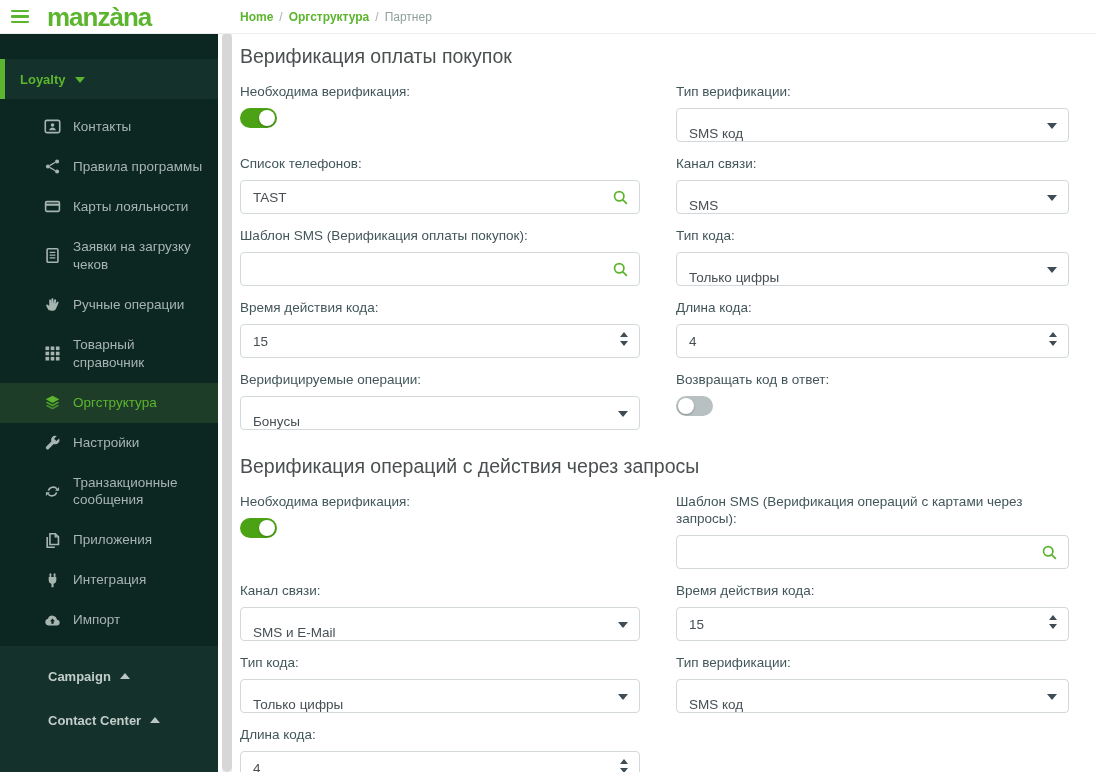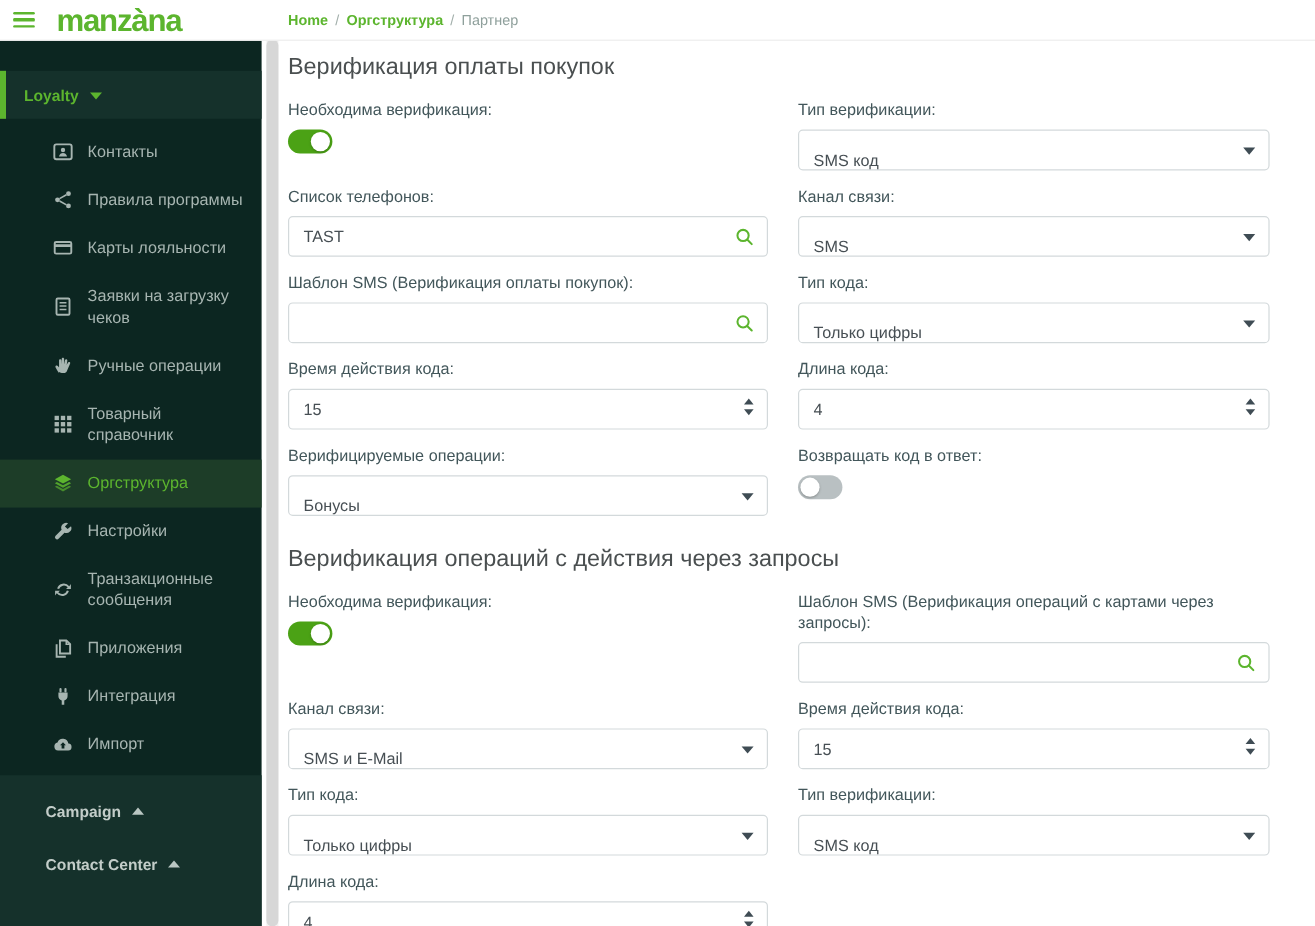--- a/index.html
+++ b/index.html
@@ -21,31 +21,31 @@
   .sidebar{position:absolute;left:0;top:33px;width:218px;height:739px;background:#0c2621;z-index:4;}
   .group-header{height:40px;display:flex;align-items:center;font-weight:bold;font-size:13px;cursor:pointer;background:#15312b;}
   .group-header.loyalty{margin-top:26px;border-left:5px solid #5cb52e;padding-left:15px;color:#5cb52e;}
   .caret-down{width:0;height:0;border-left:5px solid transparent;border-right:5px solid transparent;border-top:6px solid #5cb52e;margin-left:9px;margin-top:2px;}
   .caret-up{width:0;height:0;border-left:5px solid transparent;border-right:5px solid transparent;border-bottom:6px solid #b9c6c2;margin-left:9px;}
   .menu{margin-top:8px;}
   .menu-item{display:flex;align-items:center;gap:12px;padding:11px 14px 11px 44px;color:#a7b5b1;font-size:13.5px;line-height:1.33;cursor:pointer;}
   .menu-item .mi-icon{flex:0 0 17px;width:17px;height:17px;display:flex;align-items:center;}
   .menu-item.active{background:#1d3d28;color:#5cb52e;}
   .sidebar-bottom{margin-top:6px;background:#15312b;padding:8px 0 0 0;}
-  .sidebar-bottom .group-header{height:44px;padding-left:38px;color:#c3cdc9;background:transparent;}
+  .sidebar-bottom .group-header{height:44px;padding-left:48px;color:#c3cdc9;background:transparent;}
   .sidebar-bottom{height:200px;}
 
   
   .scroll-strip{position:absolute;left:222px;top:33px;width:10px;height:739px;background:#f1f1f1;z-index:3;}
   .scroll-thumb{position:absolute;left:0;top:0;width:10px;height:739px;background:#d7d7d7;border-radius:5px;}
 
   
   .content{position:absolute;left:240px;top:33px;width:820px;z-index:2;}
   .section-title{font-size:19.5px;font-weight:400;color:#4a4f50;margin:10px 0 14px 0;line-height:26px;}
-  .fgrid{display:grid;grid-template-columns:400px 393px;column-gap:25px;}
+  .fgrid{display:grid;grid-template-columns:400px 393px;column-gap:36px;}
   .field{margin-bottom:13px;}
   .flabel{display:block;font-size:13.5px;color:#42565a;line-height:17px;margin-bottom:8px;}
 
   .select{position:relative;height:34px;box-sizing:border-box;border:1px solid #d3d9db;border-radius:4px;background:#fff;display:flex;align-items:center;padding:16px 30px 0 12px;font-size:13.5px;color:#474f54;cursor:pointer;}
   .caret{position:absolute;right:11px;top:14px;width:0;height:0;border-left:5px solid transparent;border-right:5px solid transparent;border-top:6px solid #3f4c54;}
 
   .input-wrap{position:relative;height:34px;box-sizing:border-box;border:1px solid #d3d9db;border-radius:4px;background:#fff;}
   .tinput{border:0;outline:0;background:transparent;height:100%;width:calc(100% - 44px);padding:0 0 0 12px;font-size:13.5px;color:#474f54;font-family:inherit;}
   .search-ic{position:absolute;right:10px;top:8px;cursor:pointer;}
   .stepper{position:absolute;right:11px;top:7px;display:flex;flex-direction:column;gap:4px;}

